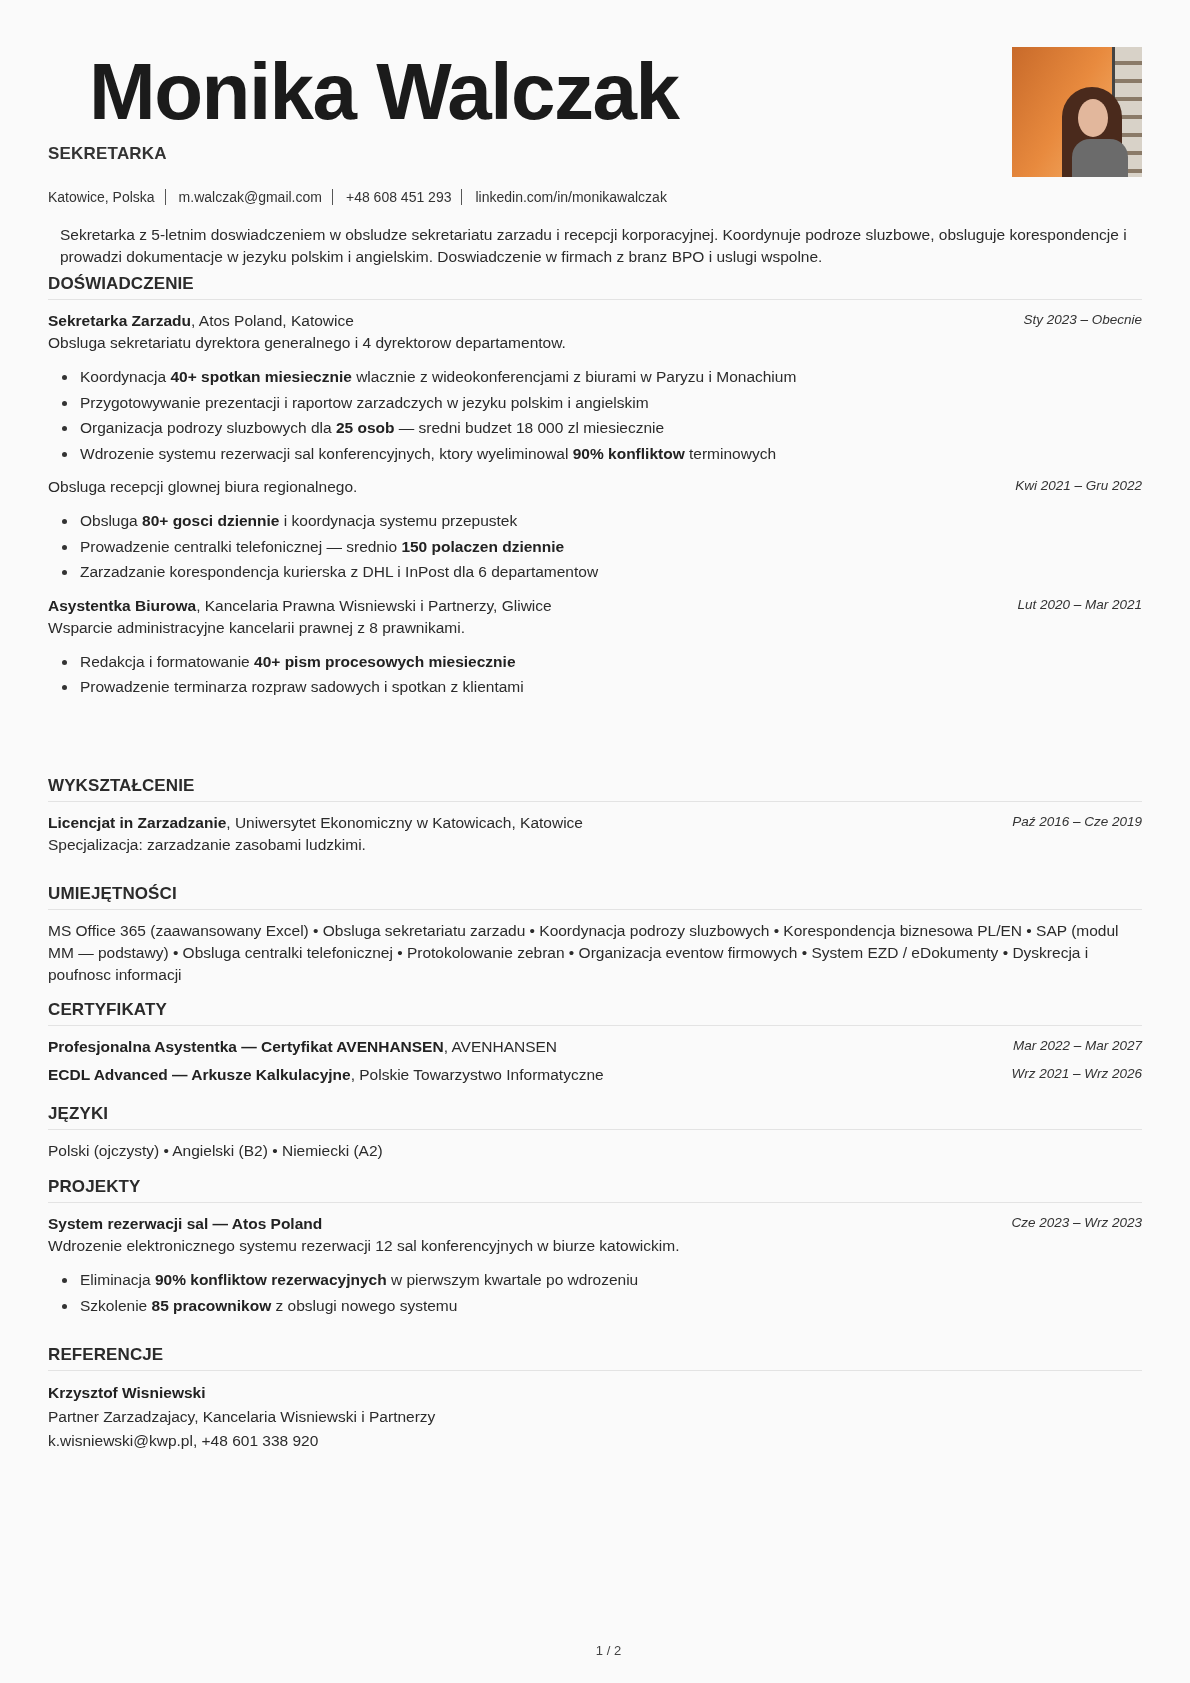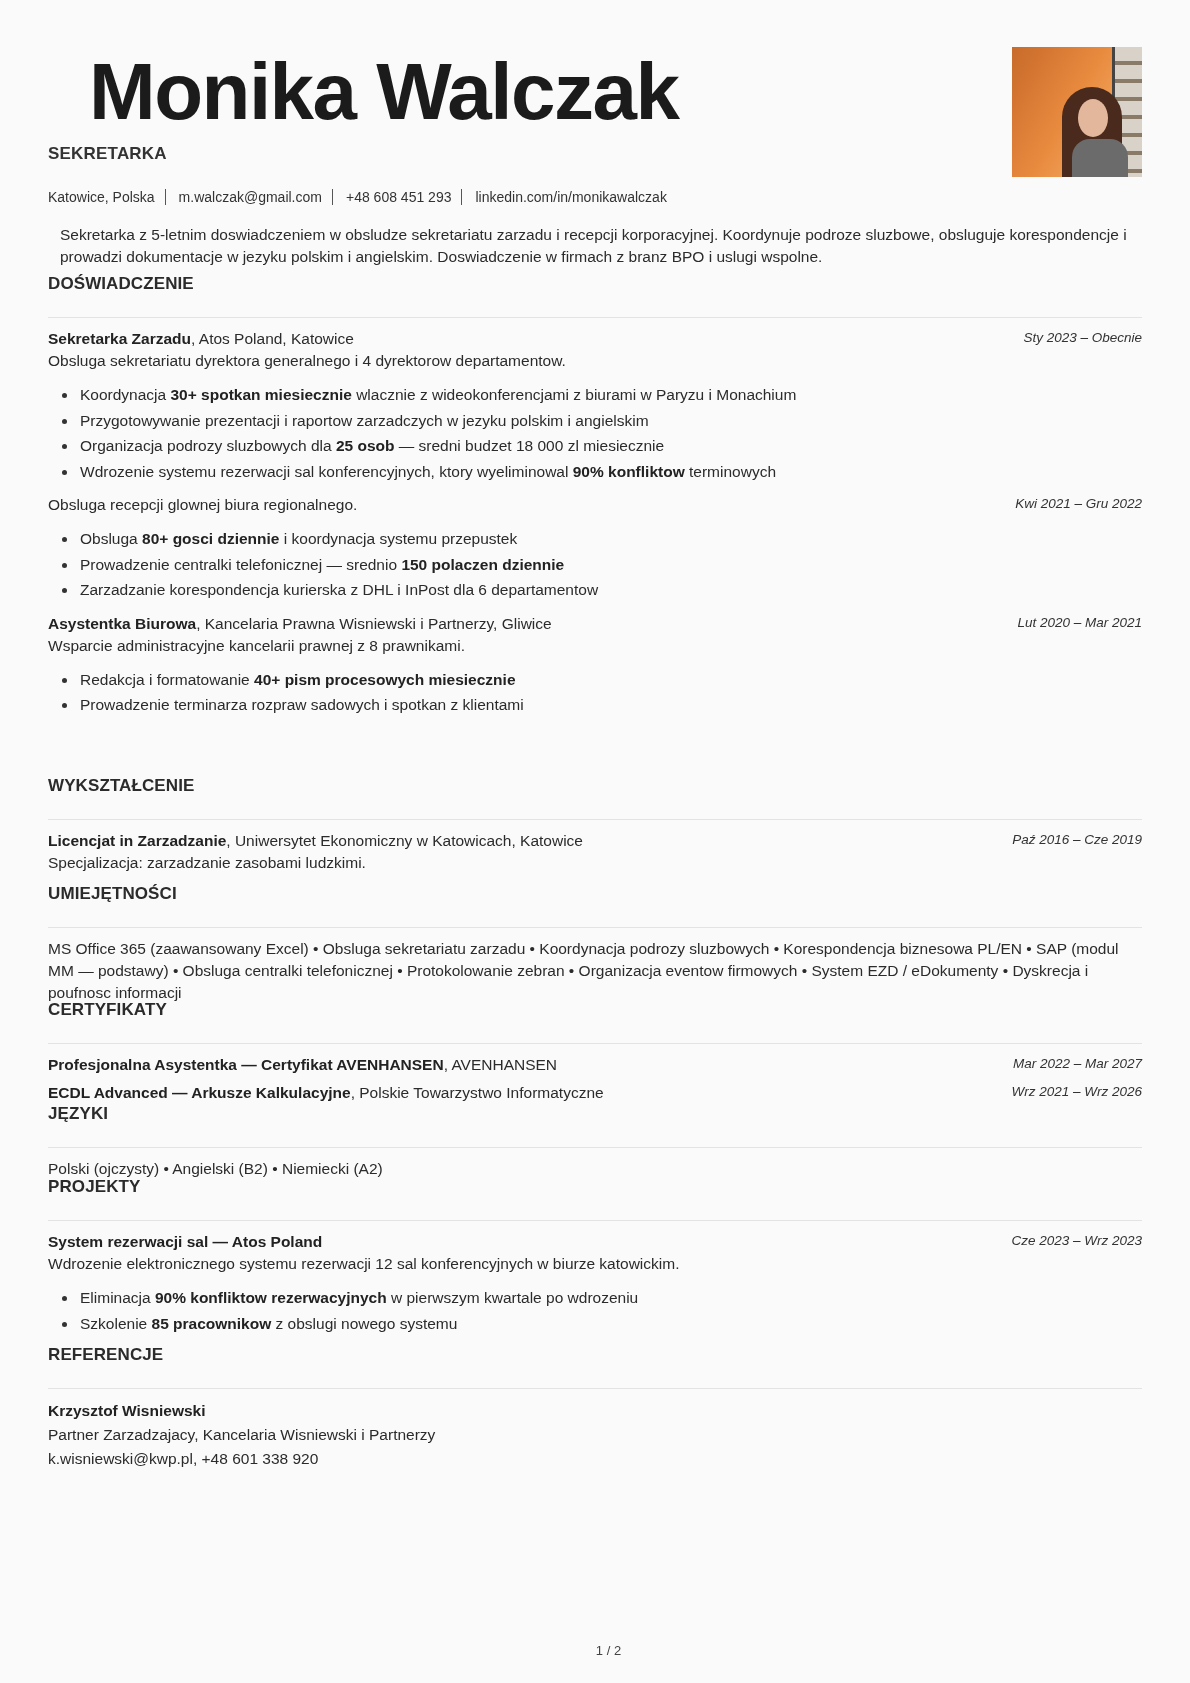--- a/index.html
+++ b/index.html
@@ -53,21 +53,21 @@
 
     .summary {
       position: absolute; left: 12px; top: 224px; width: 1094px;
       font-size: 15.5px; line-height: 22px; color: #2b2b2b;
     }
 
     
     .section { position: absolute; left: 0; width: 1094px; }
     .section-title {
       font-size: 17px; font-weight: 700; color: #2b2b2b; letter-spacing: 0.1px;
-      padding-bottom: 23px; border-bottom: 1px solid #e3e3e3; margin-bottom: 10px;
+      padding-bottom: 5px; border-bottom: 1px solid #e3e3e3; margin-bottom: 10px;
     }
     .entry { position: relative; }
     .entry-head { font-size: 15.5px; line-height: 22px; }
     .entry-head b { font-weight: 700; color: #222; }
     .entry-date {
       position: absolute; right: 0; top: 2px;
       font-size: 13.5px; font-style: italic; color: #333;
     }
     .entry-desc { font-size: 15.5px; line-height: 22px; }
     ul.bullets { list-style: none; margin: 10px 0 0 32px; }
@@ -114,21 +114,21 @@
   <div class="summary">Sekretarka z 5-letnim doswiadczeniem w obsludze sekretariatu zarzadu i recepcji korporacyjnej. Koordynuje podroze sluzbowe, obsluguje korespondencje i prowadzi dokumentacje w jezyku polskim i angielskim. Doswiadczenie w firmach z branz BPO i uslugi wspolne.</div>
 
   <div class="section" style="top:274px;">
     <div class="section-title">DOŚWIADCZENIE</div>
 
     <div class="entry">
       <div class="entry-head"><b>Sekretarka Zarzadu</b><span>, Atos Poland, Katowice</span></div>
       <div class="entry-date">Sty 2023 – Obecnie</div>
       <div class="entry-desc">Obsluga sekretariatu dyrektora generalnego i 4 dyrektorow departamentow.</div>
       <ul class="bullets">
-        <li><span>Koordynacja </span><b>30+ spotkan miesiecznie</b><span> wlacznie z wideokonferencjami z biurami w Paryzu i Monachium</span></li>
+        <li><span>Koordynacja </span><b>40+ spotkan miesiecznie</b><span> wlacznie z wideokonferencjami z biurami w Paryzu i Monachium</span></li>
         <li><span>Przygotowywanie prezentacji i raportow zarzadczych w jezyku polskim i angielskim</span><b></b><span></span></li>
         <li><span>Organizacja podrozy sluzbowych dla </span><b>25 osob</b><span> — sredni budzet 18 000 zl miesiecznie</span></li>
         <li><span>Wdrozenie systemu rezerwacji sal konferencyjnych, ktory wyeliminowal </span><b>90% konfliktow</b><span> terminowych</span></li>
       </ul>
     </div>
 
     <div class="entry" style="margin-top:10px;">
       <div class="entry-date">Kwi 2021 – Gru 2022</div>
       <div class="entry-desc">Obsluga recepcji glownej biura regionalnego.</div>
       <ul class="bullets">

